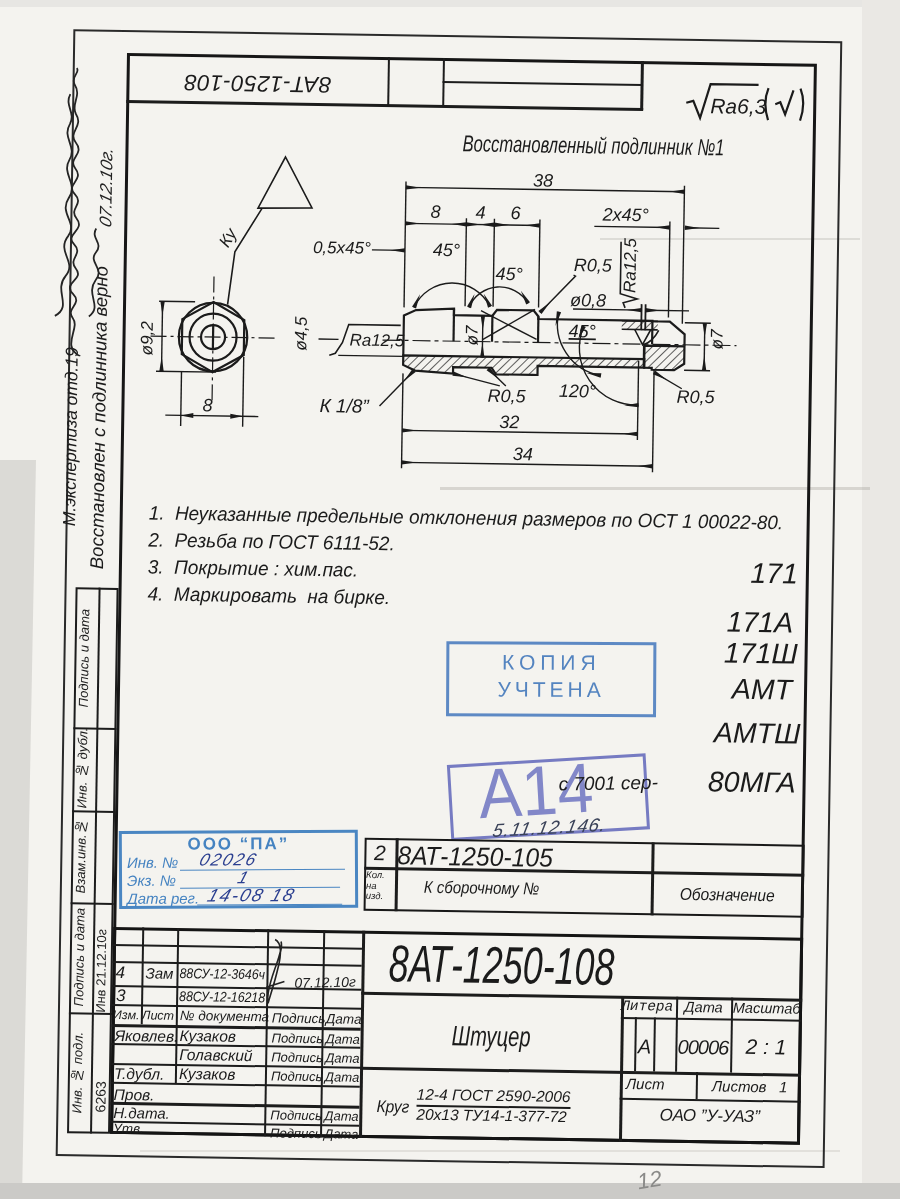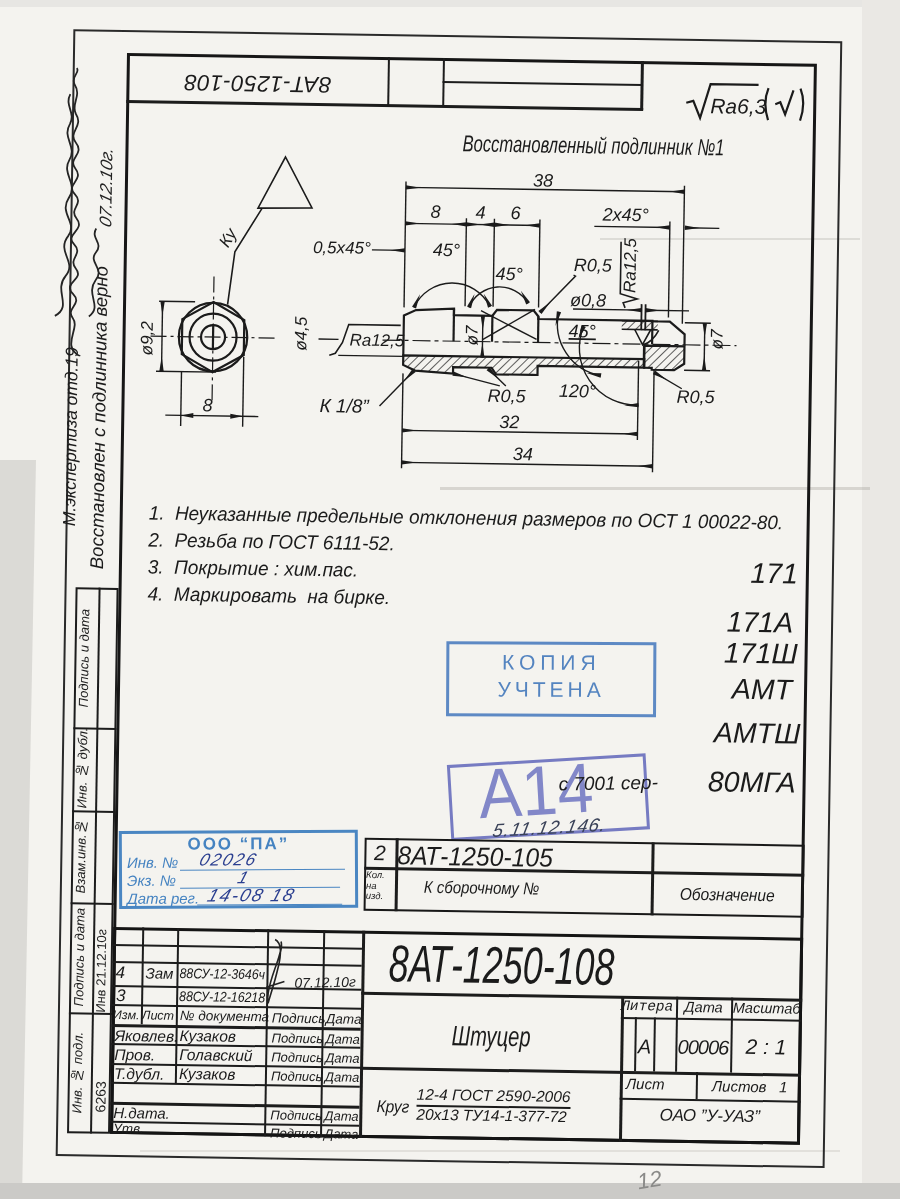--- a/index.html
+++ b/index.html
@@ -313,21 +313,21 @@
 <div class="abs it" style="left:182px;top:918px;font-size:14px;transform:rotate(-2deg);color:#222;">07.12.10г</div>
 <div class="abs it" style="left:4px;top:933px;font-size:17px;">3</div>
 <div class="abs it" style="left:67px;top:934px;font-size:14px;transform:scaleX(0.88);transform-origin:0 0;white-space:nowrap;">88СУ-12-16218</div>
 <div class="abs it" style="left:1px;top:955px;font-size:12.5px;">Изм.</div>
 <div class="abs it" style="left:30px;top:955px;font-size:12.5px;">Лист</div>
 <div class="abs it" style="left:68px;top:954px;font-size:13.5px;">№ документа</div>
 <div class="abs it" style="left:160px;top:955px;font-size:13.5px;">Подпись</div>
 <div class="abs it" style="left:214px;top:955px;font-size:13.5px;">Дата</div>
 <div class="abs it" style="left:3px;top:974px;font-size:15.5px;">Яковлев.</div>
 <div class="abs it" style="left:68px;top:973px;font-size:15.5px;">Кузаков</div>
-<div class="abs it" style="left:3px;top:993px;font-size:15.5px;">Пров.</div>
+<div class="abs it" style="left:3px;top:1033px;font-size:15.5px;">Пров.</div>
 <div class="abs it" style="left:68px;top:992px;font-size:15.5px;">Голавский</div>
 <div class="abs it" style="left:3px;top:1012px;font-size:15.5px;">Т.дубл.</div>
 <div class="abs it" style="left:68px;top:1011px;font-size:15.5px;">Кузаков</div>
 <div class="abs it" style="left:3px;top:1051px;font-size:15px;">Н.дата.</div>
 <div class="abs it" style="left:3px;top:1068px;font-size:13.5px;">Утв.</div>
 <div class="abs it" style="left:160px;top:975px;font-size:13px;">Подпись</div>
       <div class="abs it" style="left:214px;top:975px;font-size:13px;">Дата</div>
 <div class="abs it" style="left:160px;top:994px;font-size:13px;">Подпись</div>
       <div class="abs it" style="left:214px;top:994px;font-size:13px;">Дата</div>
 <div class="abs it" style="left:160px;top:1013px;font-size:13px;">Подпись</div>

